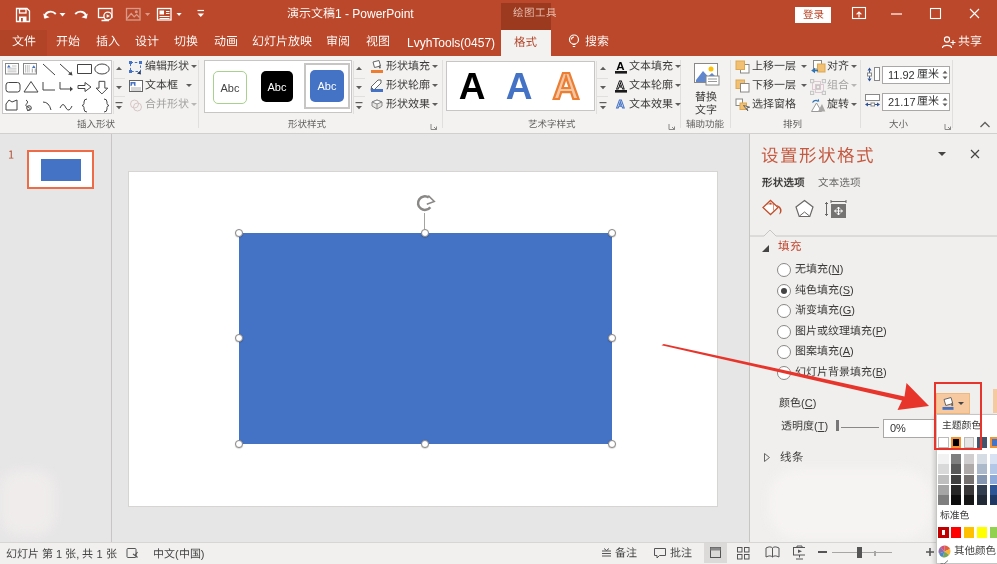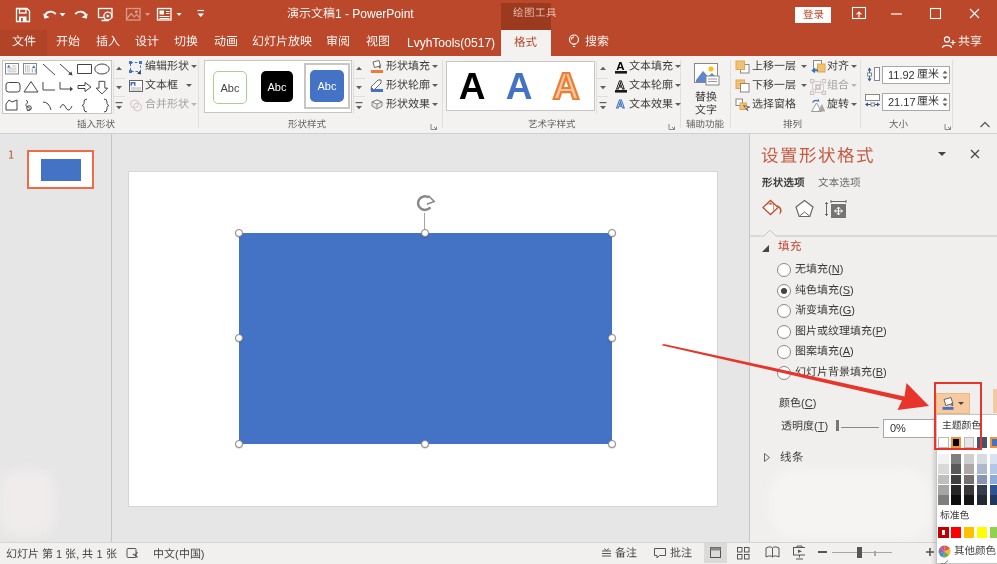--- a/index.html
+++ b/index.html
@@ -246,21 +246,21 @@
       <use href="#g5BA1" transform="translate(0.0,9.4) scale(0.01200)"></use>
       <use href="#g9605" transform="translate(12.0,9.4) scale(0.01200)"></use>
     </svg>
   </div>
 <div style="position:absolute;left:366px;top:36px;">
     <svg width="24" height="12" viewBox="0 0 24 12" style="fill:#ffffff;overflow:visible">
       <use href="#g89C6" transform="translate(0.0,9.4) scale(0.01200)"></use>
       <use href="#g56FE" transform="translate(12.0,9.4) scale(0.01200)"></use>
     </svg>
   </div>
-<div style="position:absolute;left:407px;top:36px;color:#fff;font-size:12px;font-family:'Liberation Sans',sans-serif">LvyhTools(0517)</div>
+<div style="position:absolute;left:407px;top:36px;color:#fff;font-size:12px;font-family:'Liberation Sans',sans-serif">LvyhTools(0457)</div>
 <div style="position:absolute;left:501px;top:28px;width:50px;height:28px;background:#f3f2f1;border-top:2px solid #9c3a20"></div>
 <div style="position:absolute;left:514px;top:37px;">
     <svg width="23" height="12" viewBox="0 0 23 12" style="fill:#b3462a;overflow:visible">
       <use href="#g683C" transform="translate(0.0,9.0) scale(0.01150)"></use>
       <use href="#g5F0F" transform="translate(11.5,9.0) scale(0.01150)"></use>
     </svg>
   </div>
 <svg style="position:absolute;left:566px;top:33px" width="16" height="18" viewBox="0 0 16 18" stroke="#fff" fill="none" stroke-width="1.2">
 <circle cx="8" cy="6.5" r="4.5"></circle>
     <path d="M6.5 11.5 h3 M6.8 13.5 h2.4 M8 4 a2.5 2.5 0 0 0 -2.5 2.5"></path>

